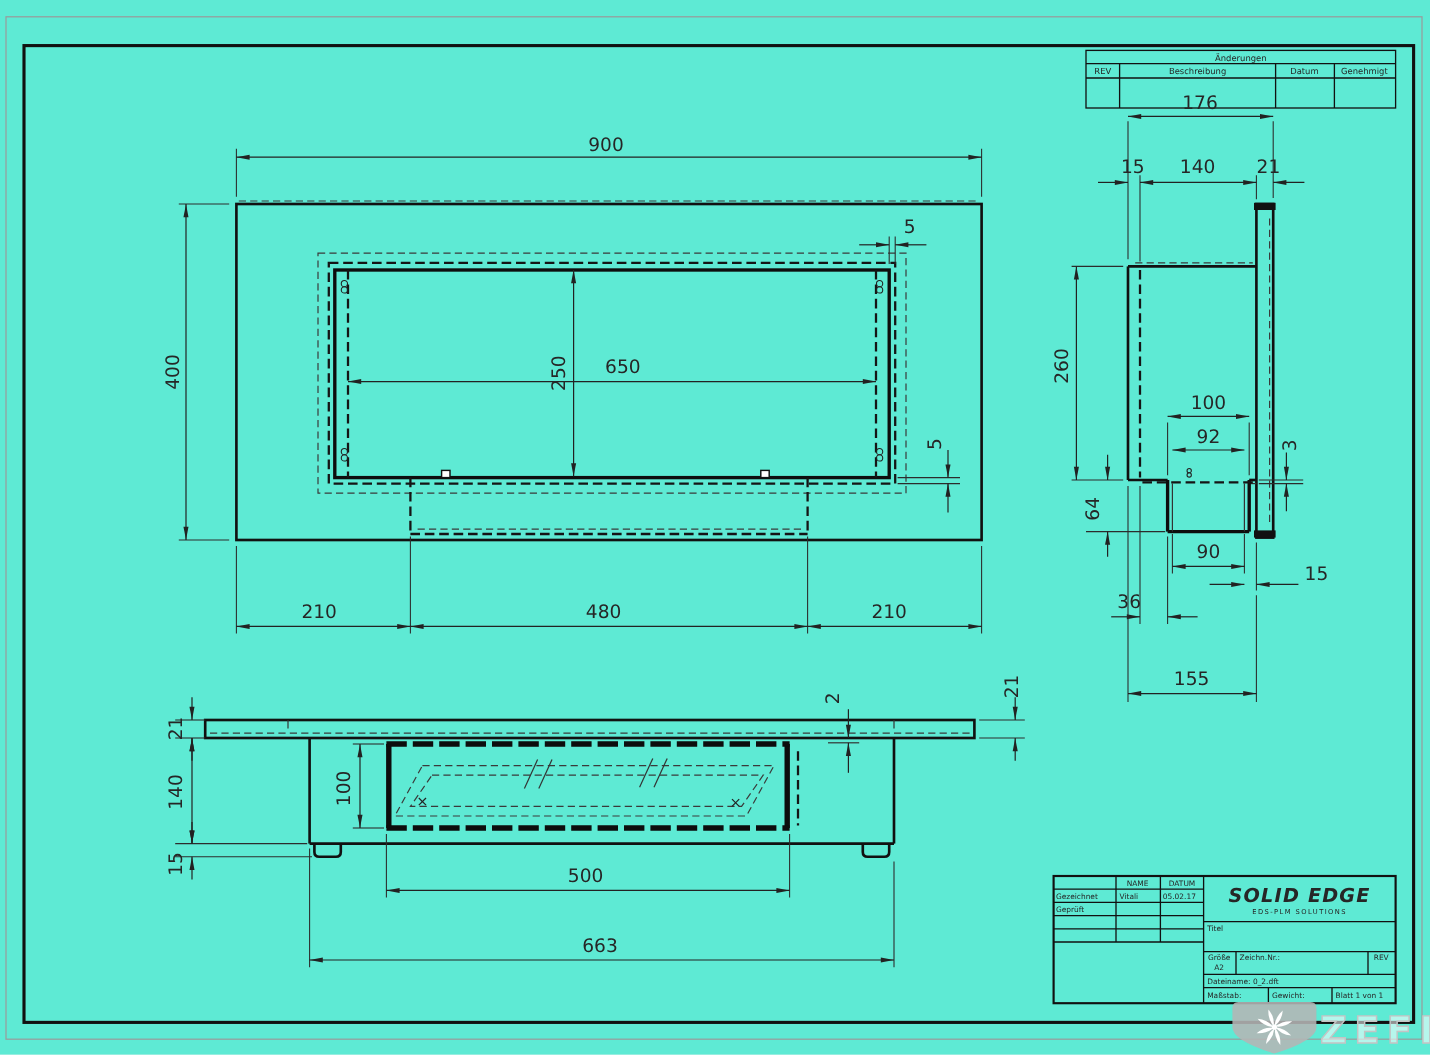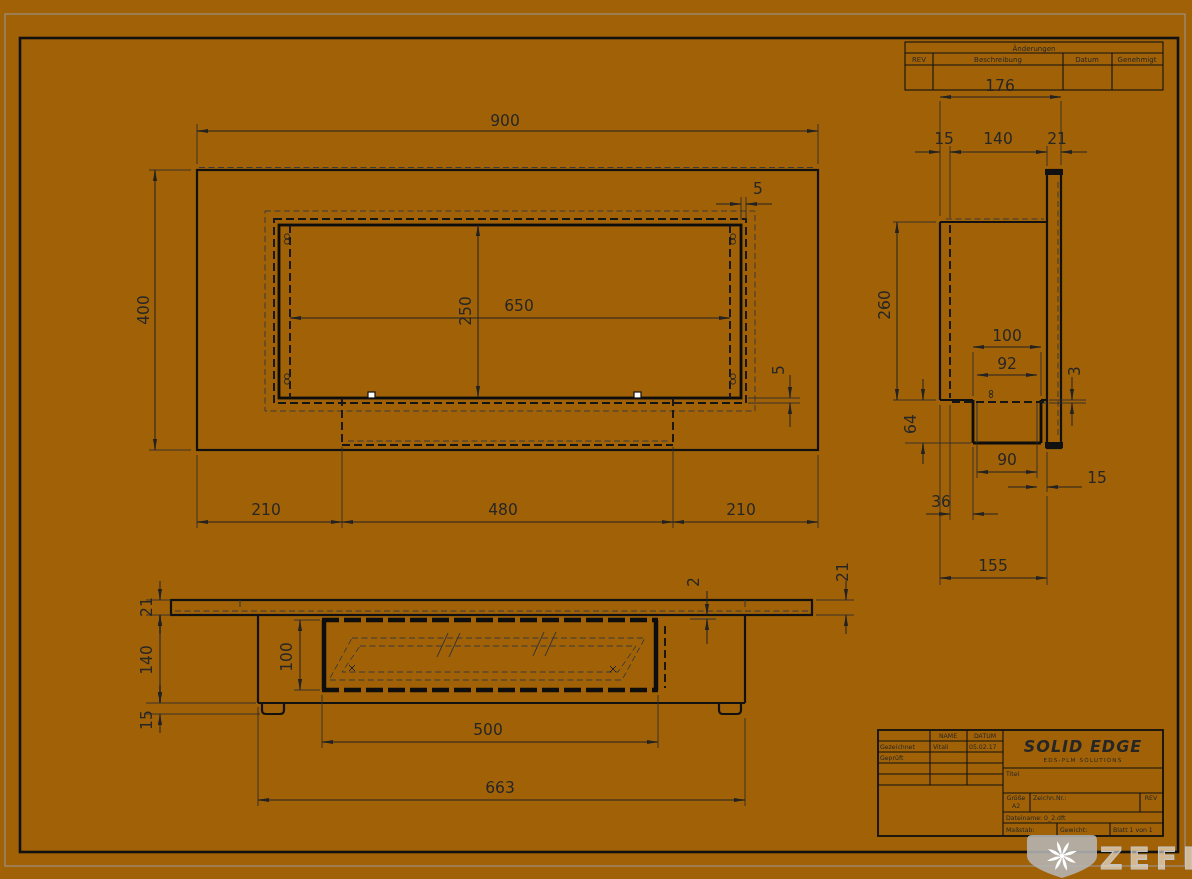--- a/index.html
+++ b/index.html
@@ -1,16 +1,16 @@
 <!DOCTYPE html>
 <html><head>
 <meta charset="utf-8">
 <style>
   html,body{margin:0;padding:0;background:#f4f4f4;}
-  #page{position:relative;width:1192px;height:879px;background:#a16207;overflow:hidden;
+  #page{position:relative;width:1192px;height:879px;background:#5eead4;overflow:hidden;
         font-family:"DejaVu Sans", sans-serif;}
   svg{position:absolute;left:0;top:0;}
   
   .ol{stroke:#111;stroke-width:2.2;fill:none;}
   .ol3{stroke:#0d0d0d;stroke-width:2.8;fill:none;}
   .thk{stroke:#0d0d0d;stroke-width:4.5;fill:none;}
   .thin{stroke:#333;stroke-width:1;fill:none;}
   .hd{stroke:#151515;stroke-width:1.9;stroke-dasharray:8,4;fill:none;}
   .ld{stroke:#3a3a3a;stroke-width:1;stroke-dasharray:6,3.5;fill:none;}
   .dim{stroke:#222;stroke-width:1;fill:none;}

